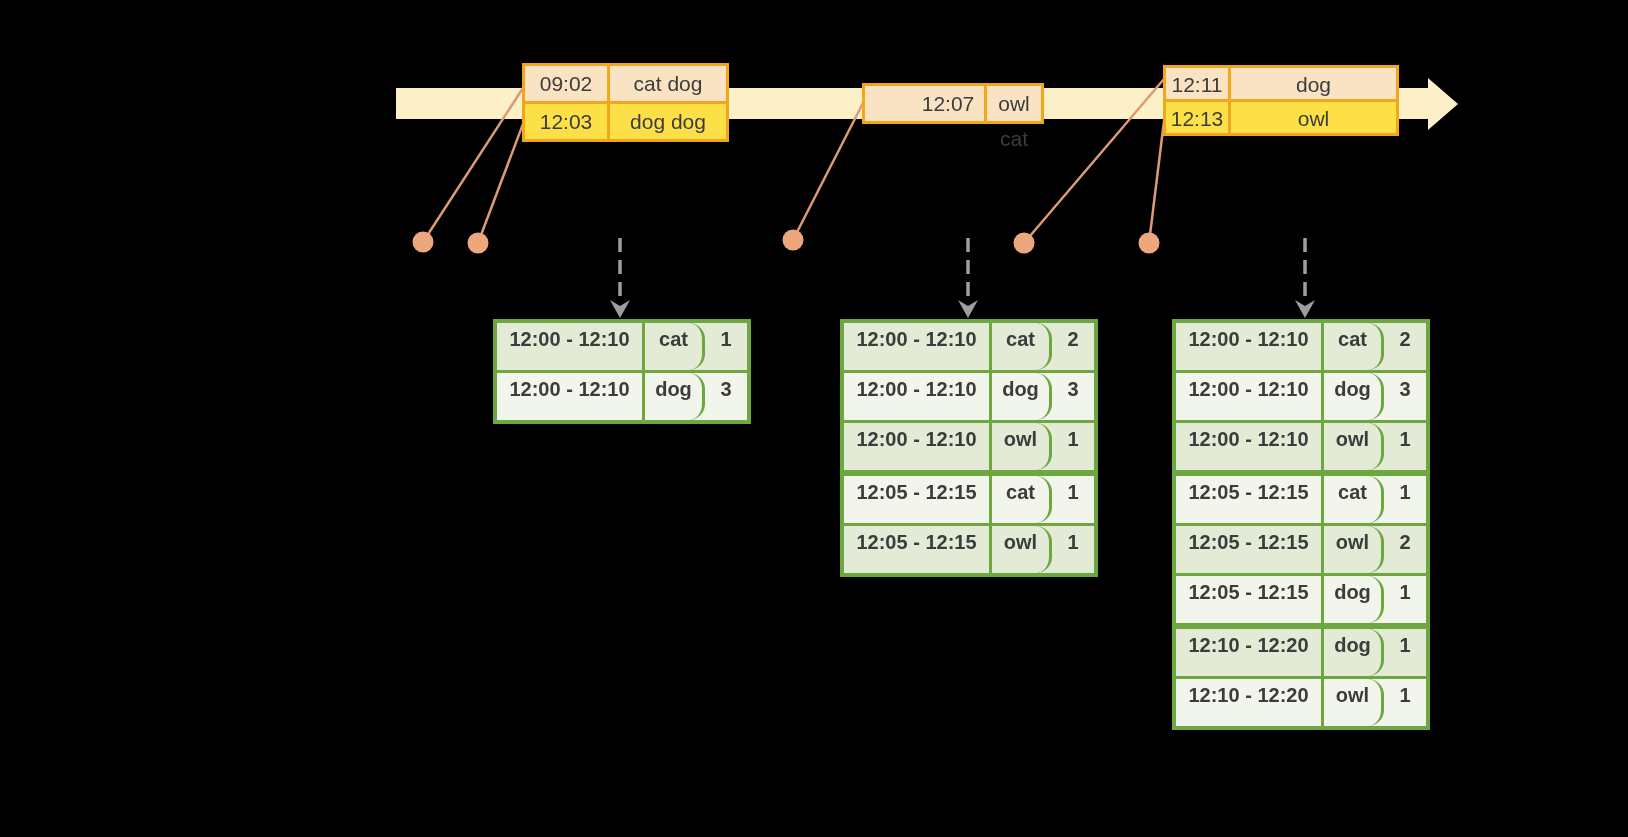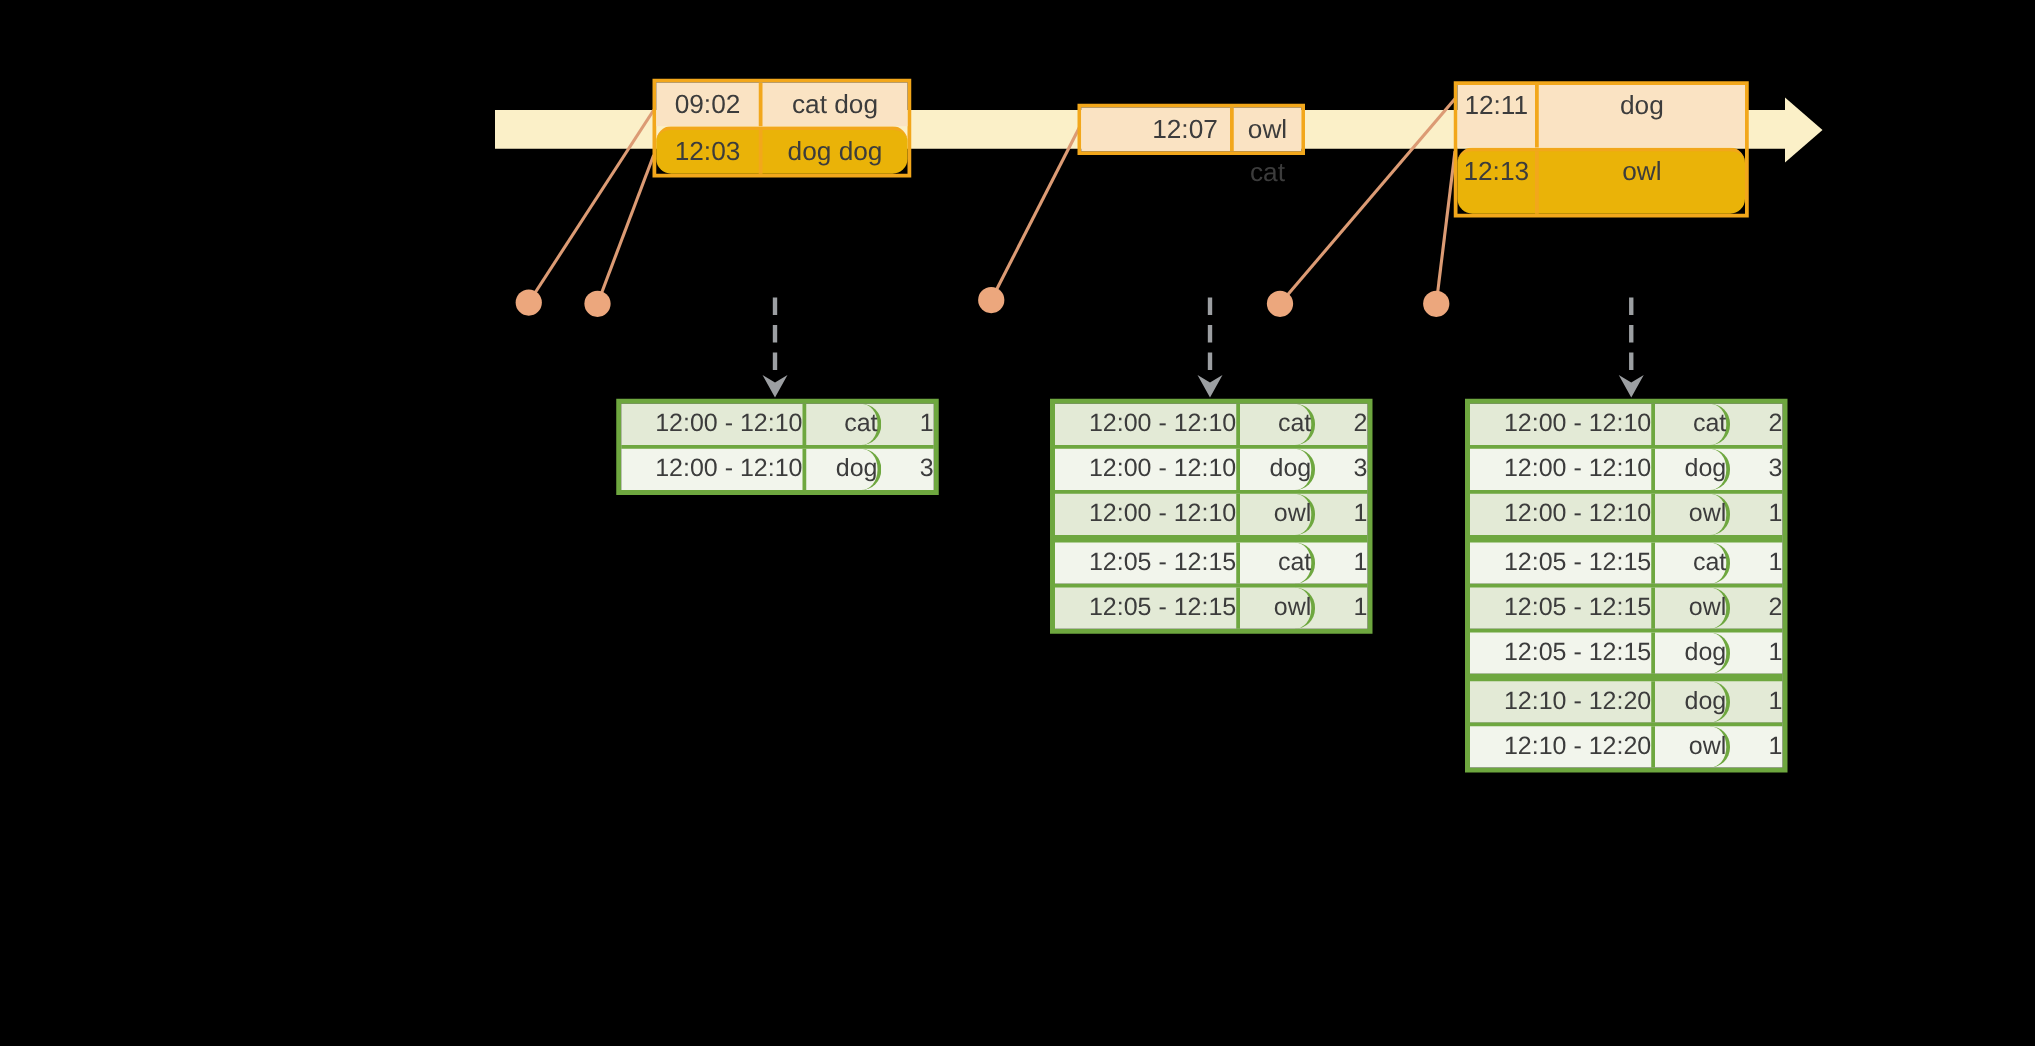--- a/index.html
+++ b/index.html
@@ -42,47 +42,47 @@
   
   .event-table {
     position: absolute;
     border: 3px solid #f2a71b;
     z-index: 3;
     font-size: 21px;
   }
   .event-row { display: flex; }
   .event-row + .event-row { border-top: 3px solid #f2a71b; }
   .event-row.dark  { background: #fae3c3; }
-  .event-row.light { background: #eab308; border-radius: 12px; }
+  .event-row.light { background: #fde047; }
   .event-table .cell { height: 35px; line-height: 35px; text-align: center; }
   .event-table .cell-time { border-right: 3px solid #f2a71b; }
   .event-table .cell-words { flex: 1; }
   #event-table-1 { left: 522px; top: 63px; width: 201px; }
   #event-table-1 .cell-time { width: 82px; }
   #event-table-2 { left: 862px; top: 83px; width: 176px; }
   #event-table-2 .cell-time { width: 72px; padding-left: 47px; }
   #event-table-3 { left: 1163px; top: 65px; width: 230px; }
   #event-table-3 .cell-time { width: 62px; }
-  #event-table-3 .cell { height: 50px; line-height: 33px; }
+  #event-table-3 .cell { height: 31px; line-height: 33px; }
 
   
   .result-table {
     position: absolute;
     border: 4px solid #6ea73f;
     z-index: 3;
     font-size: 20px;
     box-sizing: border-box;
     width: 258px;
   }
   .result-row { display: flex; }
   .result-row + .result-row { border-top: 3px solid #6ea73f; }
   .result-row + .result-row.group-start { border-top: 6px solid #6ea73f; }
   .result-row.dark  { background: #e3ead6; }
   .result-row.light { background: #f2f5ec; }
-  .result-table .cell { height: 33px; line-height: 33px; text-align: right; }
+  .result-table .cell { height: 47px; line-height: 33px; text-align: center; font-weight: bold; }
   .result-table .cell-window { flex: 0 0 145px; border-right: 3px solid #6ea73f; }
   .result-table .cell-word   { flex: 0 0 57px;  border-right: 3px solid #6ea73f; border-radius: 16px; }
   .result-table .cell-count  { flex: 1; }
   #result-table-1 { left: 493px;  top: 319px; }
   #result-table-2 { left: 840px;  top: 319px; }
   #result-table-3 { left: 1172px; top: 319px; }
 </style>
 </head>
 <body>
 

